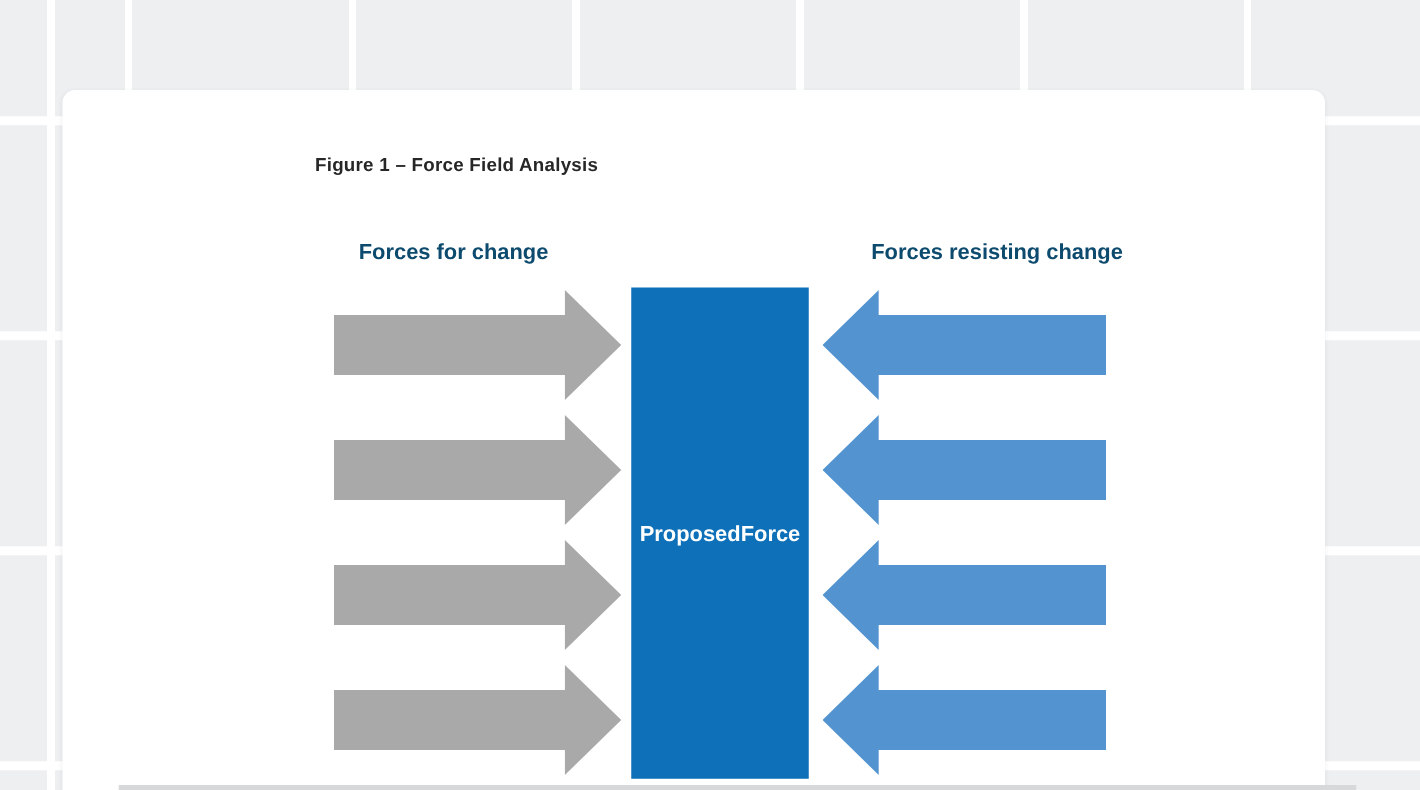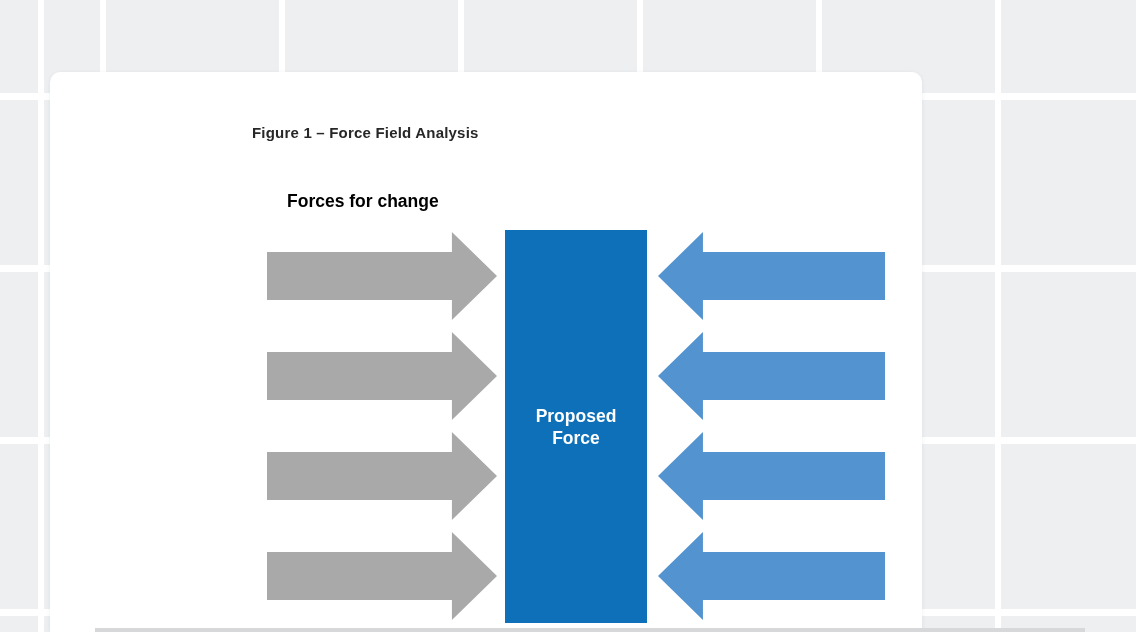--- a/index.html
+++ b/index.html
@@ -20,42 +20,43 @@
     background-image:
       repeating-linear-gradient(to right,  var(--grid-line, #ffffff) 0 6px, transparent 6px 179px),
       repeating-linear-gradient(to bottom, var(--grid-line, #ffffff) 0 7px, transparent 7px 172px);
     background-position: 100px 0, 0 93px;
   }
 
   
   .card {
     position: absolute;
     left: 50px; top: 72px;
-    width: 872px; height: 560px;
+    width: 982px; height: 560px;
     background: var(--card-color, #ffffff);
     border-radius: 10px 10px 0 0;
     box-shadow: 0 1px 4px rgba(40,50,60,0.08);
+    padding-left: 28px;
   }
 
   .fig-title {
     position: absolute;
     left: 202px; top: 52px;
     font-size: 15px;
     font-weight: 700;
     letter-spacing: 0.2px;
     color: #272727;
     white-space: nowrap;
   }
 
   .col-label {
     position: absolute;
     top: 119px;
     font-size: 17.5px;
     font-weight: 700;
-    color: #000000;
+    color: #0c4a6e;
     white-space: nowrap;
   }
   .col-label.left  { left: 237px; }
   .col-label.right { left: 647px; }
 
   .arrow {
     position: absolute;
     height: 88px;
   }
   .arrow.right-dir {
@@ -70,21 +71,21 @@
     background: var(--blue-arrow, #5394d0);
     clip-path: polygon(100% 22.7%, 19.8% 22.7%, 19.8% 0%, 0% 50%, 19.8% 100%, 19.8% 77.3%, 100% 77.3%);
   }
 
   .proposed-box {
     position: absolute;
     left: 455px; top: 158px;
     width: 142px; height: 393px;
     background: var(--box-color, #0e70b8);
     display: flex;
-    flex-direction: column;
+    flex-direction: row;
     align-items: center;
     justify-content: center;
     text-align: right;
   }
   .proposed-box .line {
     color: var(--box-text-color, #ffffff);
     font-size: 17.5px;
     font-weight: 700;
     line-height: 22px;
   }
@@ -100,20 +101,21 @@
 <body>
 
 <div class="bg"></div>
 
 <div class="card">
 
   <div class="fig-title">Figure 1 – Force Field Analysis</div>
 
   <div class="col-label left">Forces for change</div>
 
+  <div class="col-label right">Forces resisting change</div>
 
   <div id="left-arrows">
       <div class="arrow right-dir" style="top: 160px;"></div>
       <div class="arrow right-dir" style="top: 260px;"></div>
       <div class="arrow right-dir" style="top: 360px;"></div>
       <div class="arrow right-dir" style="top: 460px;"></div>
     </div>
 
   <div class="proposed-box">
     <div class="line">Proposed</div>

